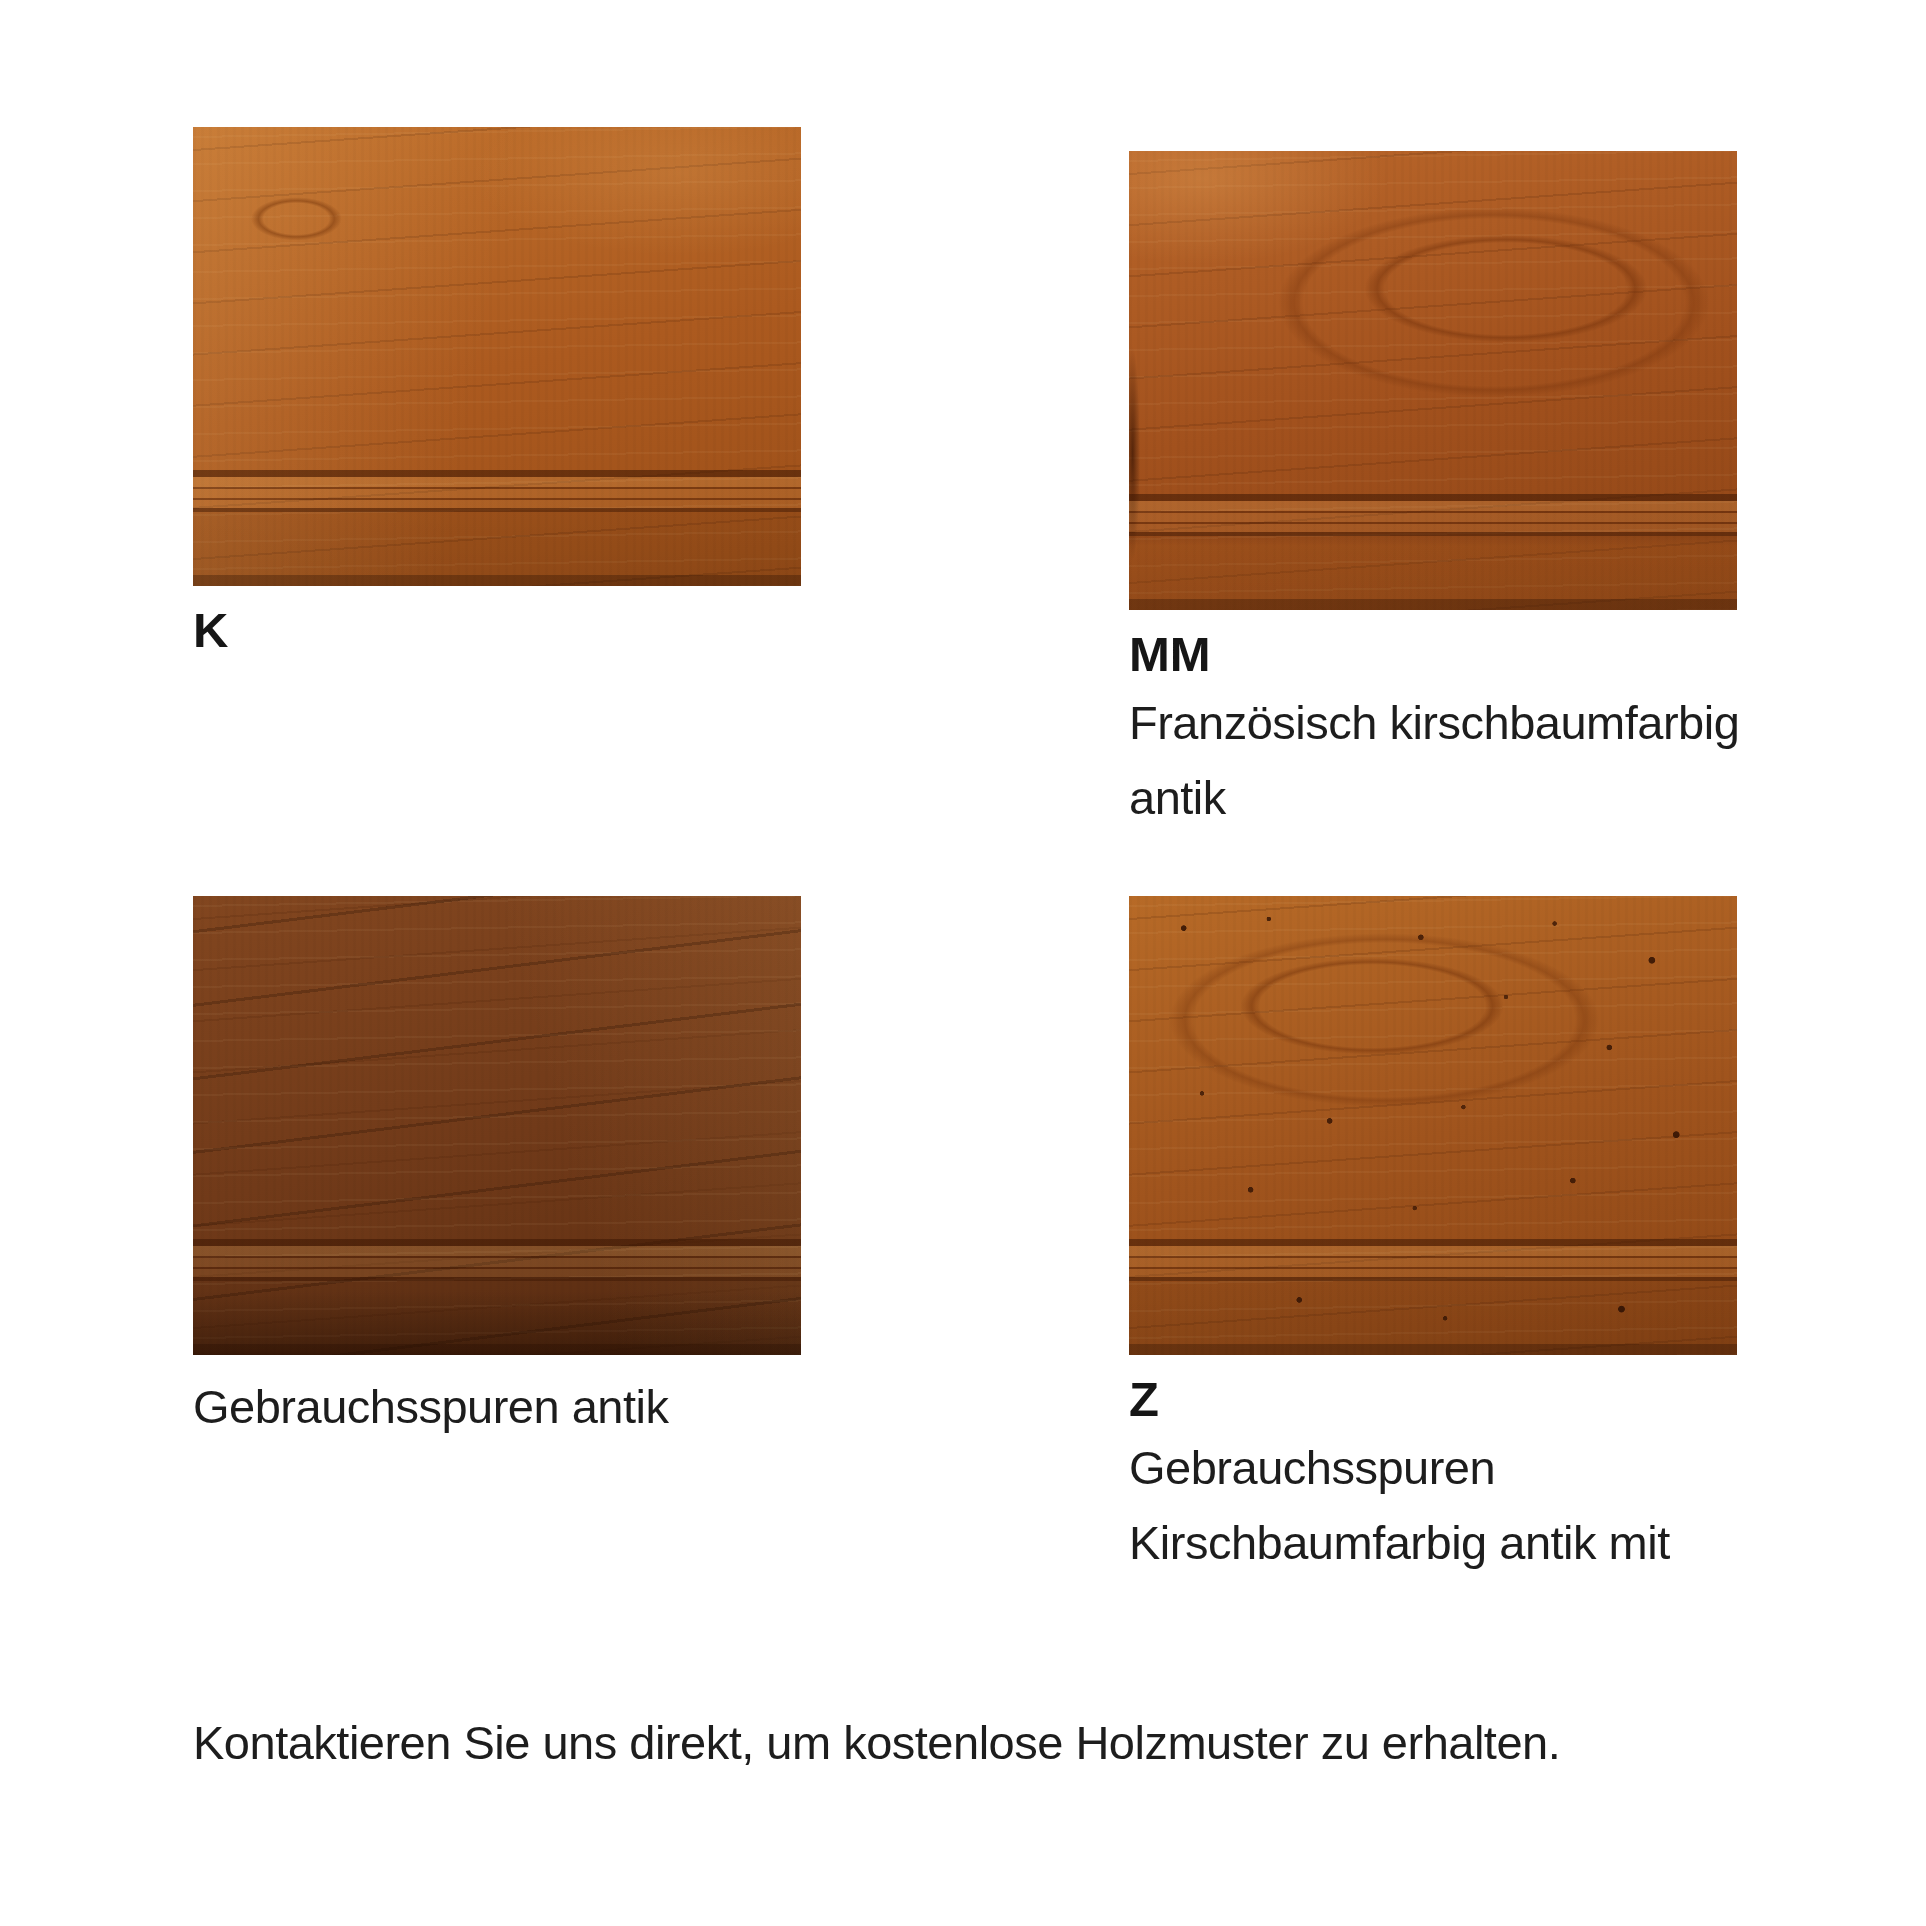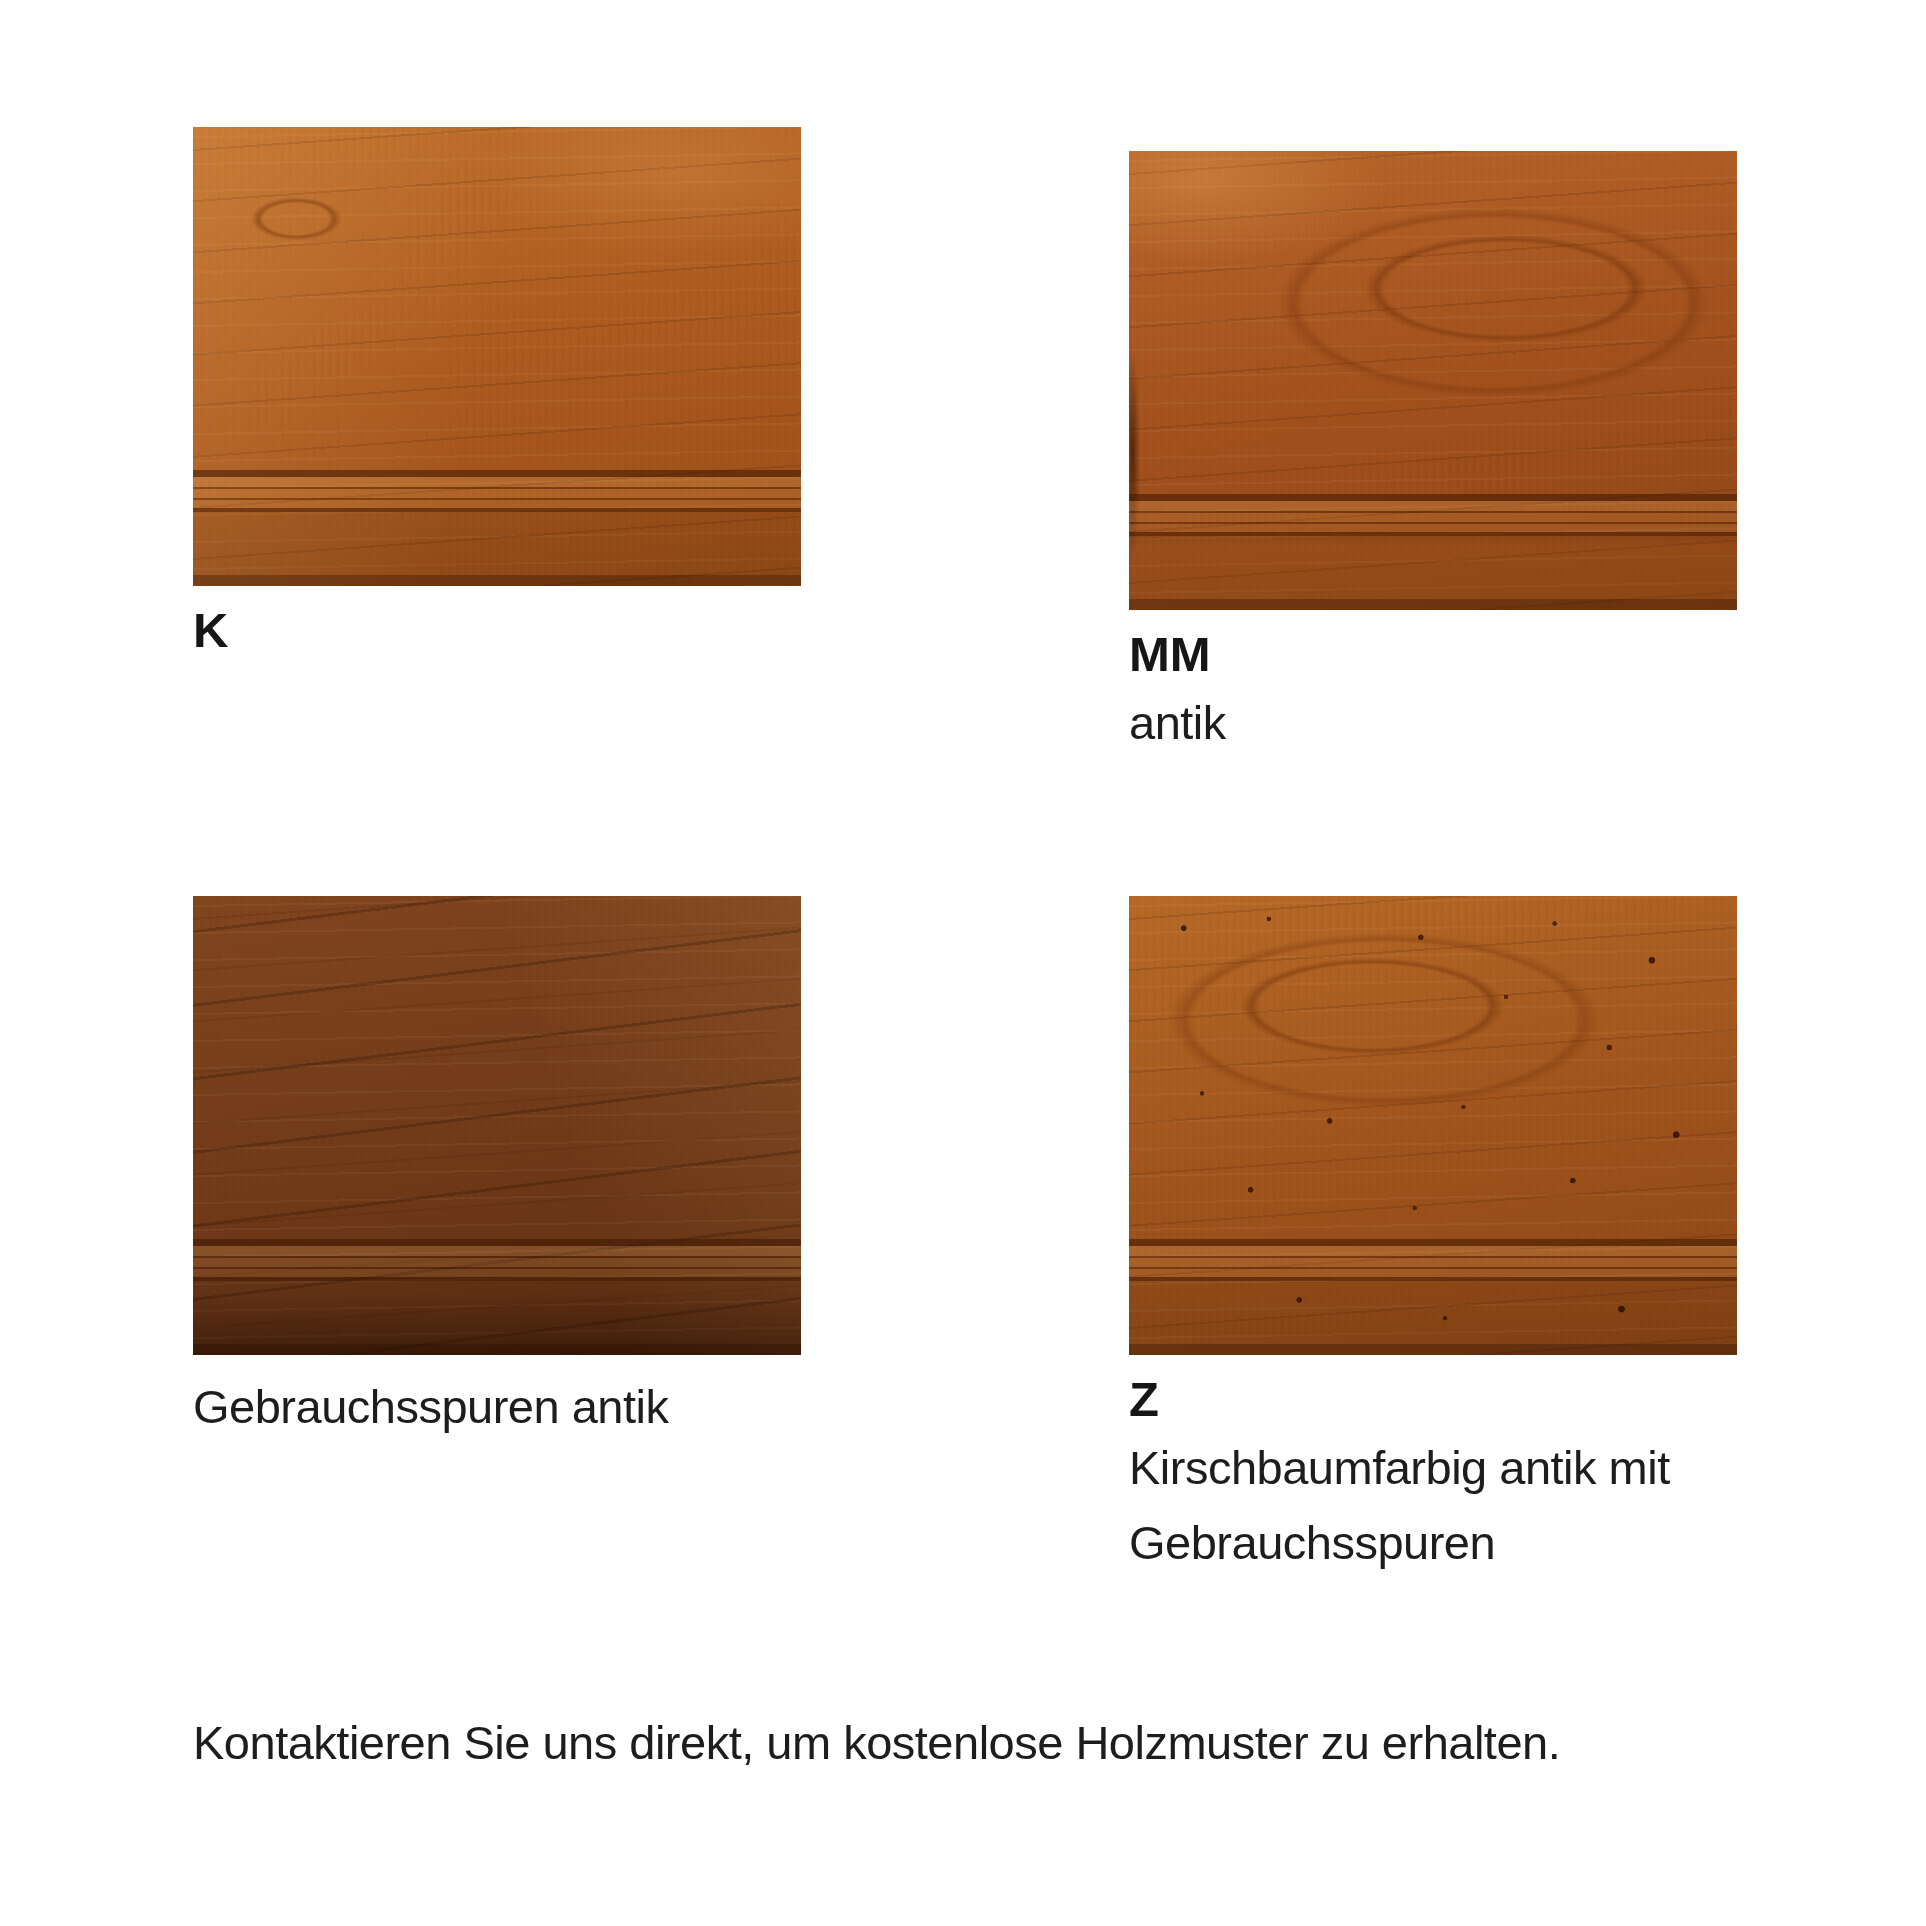--- a/index.html
+++ b/index.html
@@ -127,20 +127,21 @@
 
 <div class="cell" id="cell-mm">
   <div class="swatch" style="--light: #b9662a; --base: #a2511d; --shade: #8f4516;">
     <div class="base"></div>
     <div class="grain"></div>
     <div class="fx fx-mm"></div>
     <div class="detail"></div>
   </div>
   <div class="label">
     <div class="code">MM</div>
+    <div class="line">Französisch kirschbaumfarbig</div>
     <div class="line">antik</div>
   </div>
 </div>
 
 <div class="cell" id="cell-sp">
   <div class="swatch" style="--light: #82461f; --base: #713a19; --shade: #5e2e11;">
     <div class="base"></div>
     <div class="grain"></div>
     <div class="fx fx-sp"></div>
     <div class="detail"></div>
@@ -153,19 +154,19 @@
 
 <div class="cell" id="cell-z">
   <div class="swatch" style="--light: #b76a27; --base: #a0541d; --shade: #8c4515;">
     <div class="base"></div>
     <div class="grain"></div>
     <div class="fx fx-z"></div>
     <div class="detail"></div>
   </div>
   <div class="label">
     <div class="code">Z</div>
+    <div class="line">Gebrauchsspuren</div>
     <div class="line">Kirschbaumfarbig antik mit</div>
-    <div class="line">Gebrauchsspuren</div>
   </div>
 </div>
 
 <div class="footer">Kontaktieren Sie uns direkt, um kostenlose Holzmuster zu erhalten.</div>
 
 
 </body></html>

